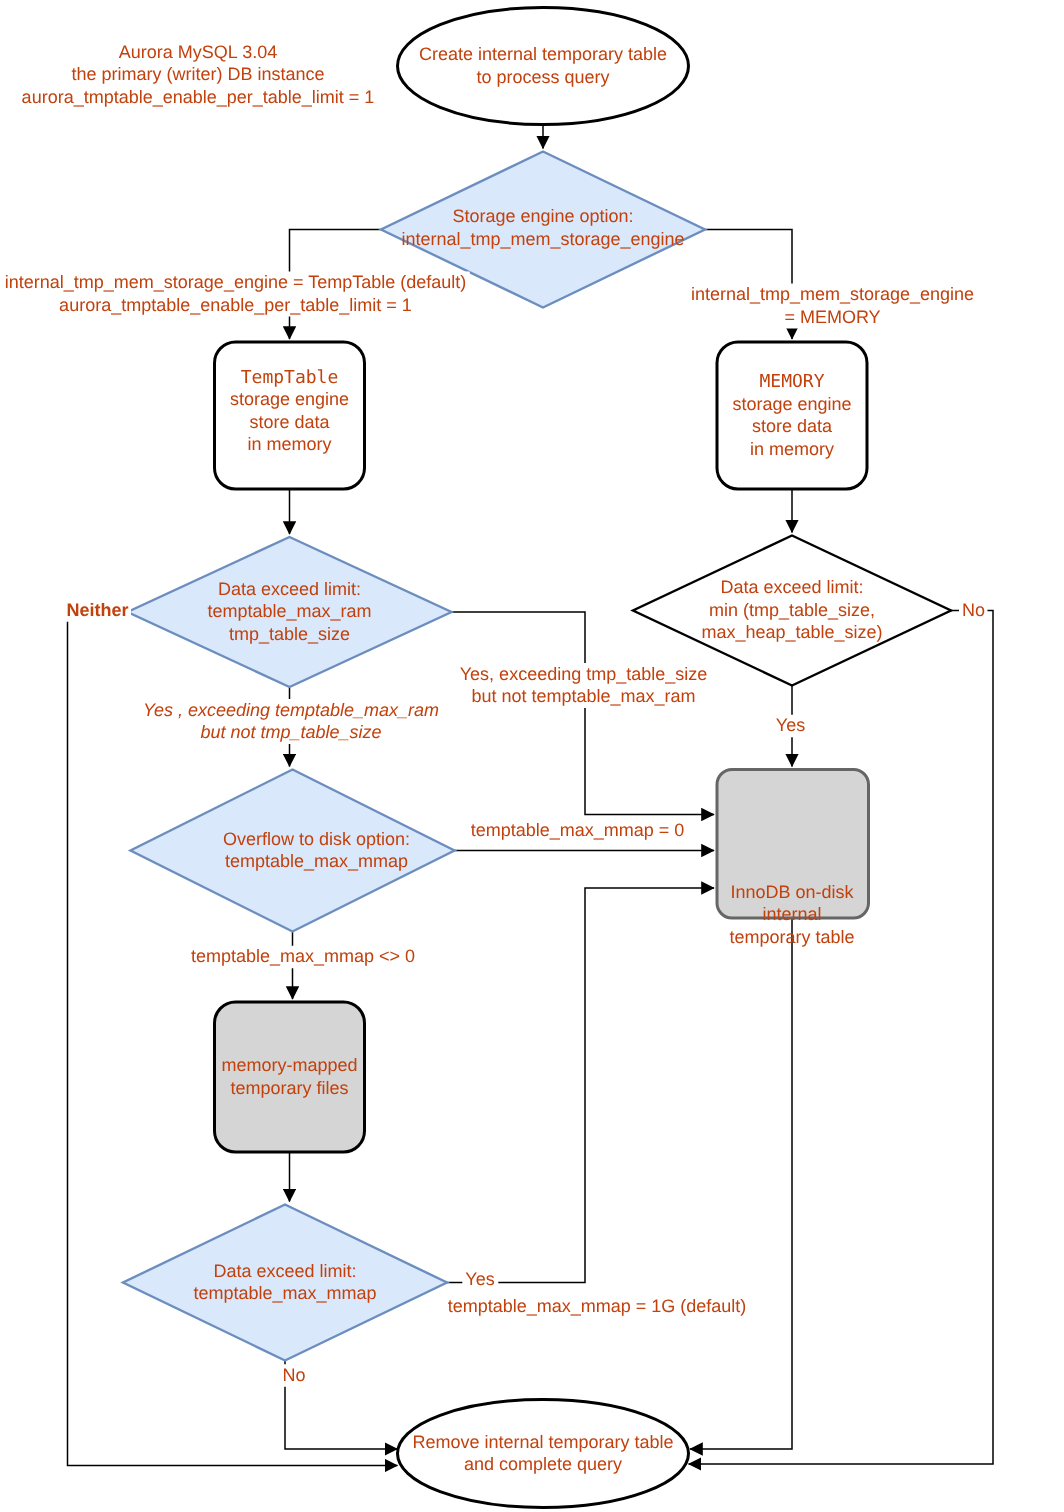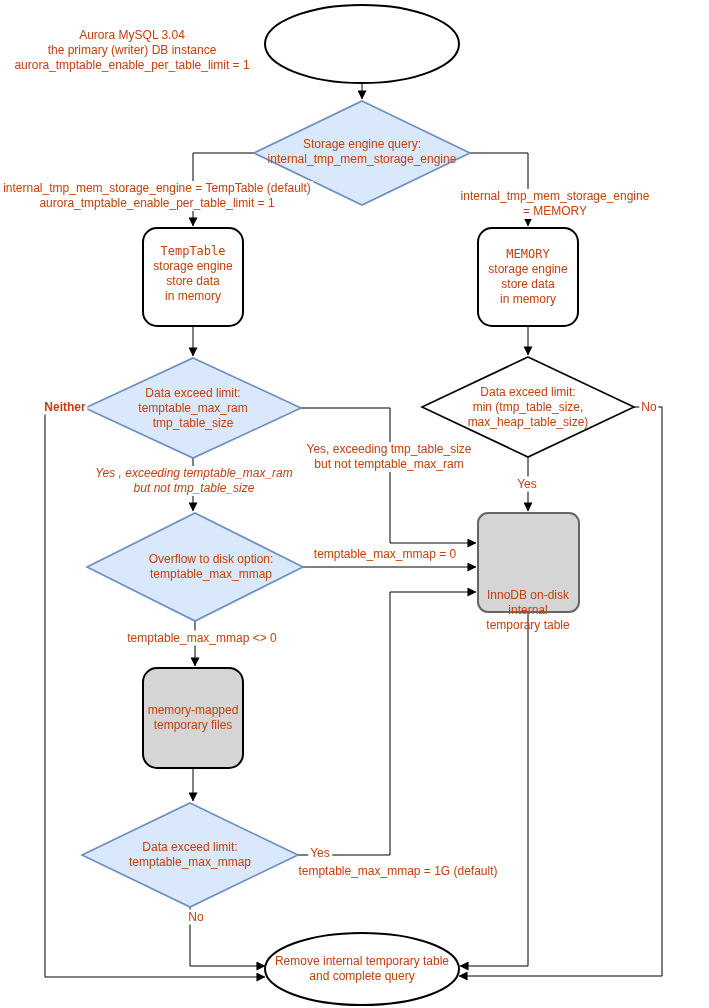--- a/index.html
+++ b/index.html
@@ -73,21 +73,23 @@
     <rect class="proc-gray" x="478" y="513" width="101" height="99" rx="10"></rect>
     <polygon class="blue-diamond" points="195,513 303,567 195,621 87,567"></polygon>
     <rect class="proc-gray-black" x="143" y="668" width="100" height="100" rx="14"></rect>
     <polygon class="blue-diamond" points="190,803 298,855 190,907 82,855"></polygon>
     <ellipse class="terminator" cx="362" cy="969" rx="97" ry="36"></ellipse>
   </svg>
 
   <div class="lbl" style="left:132px;top:50px;">Aurora MySQL 3.04
 the primary (writer) DB instance
 aurora_tmptable_enable_per_table_limit = 1</div>
-  <div class="lbl" style="left:362px;top:152px;">Storage engine query:
+  <div class="lbl" style="left:362px;top:44px;width:180px;">Create internal temporary table
+to process query</div>
+  <div class="lbl" style="left:362px;top:152px;">Storage engine option:
 internal_tmp_mem_storage_engine</div>
 
   <div class="lbl bg" style="left:157px;top:196px;">internal_tmp_mem_storage_engine = TempTable (default)
 aurora_tmptable_enable_per_table_limit = 1</div>
   <div class="lbl bg" style="left:555px;top:204px;">internal_tmp_mem_storage_engine = MEMORY</div>
 
   <div class="node-text" style="left:143px;top:228px;width:100px;height:92px;align-items:center;">
     <div class="mono">TempTable</div>
     <div>storage engine
 store data

